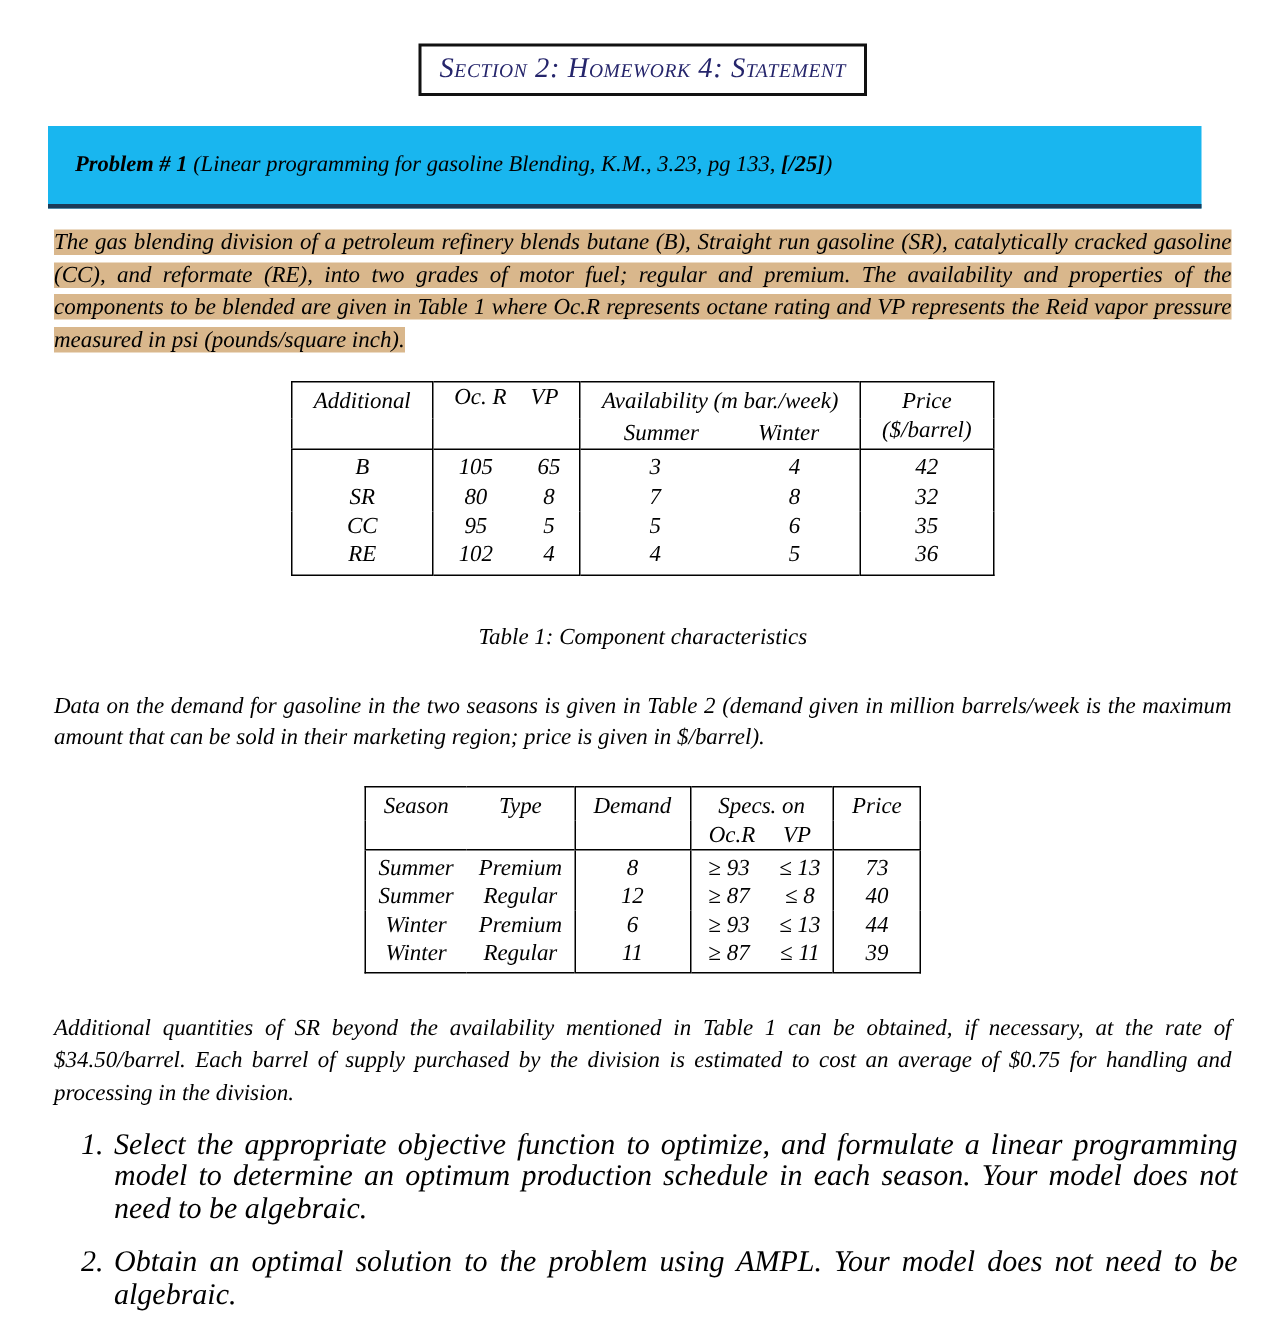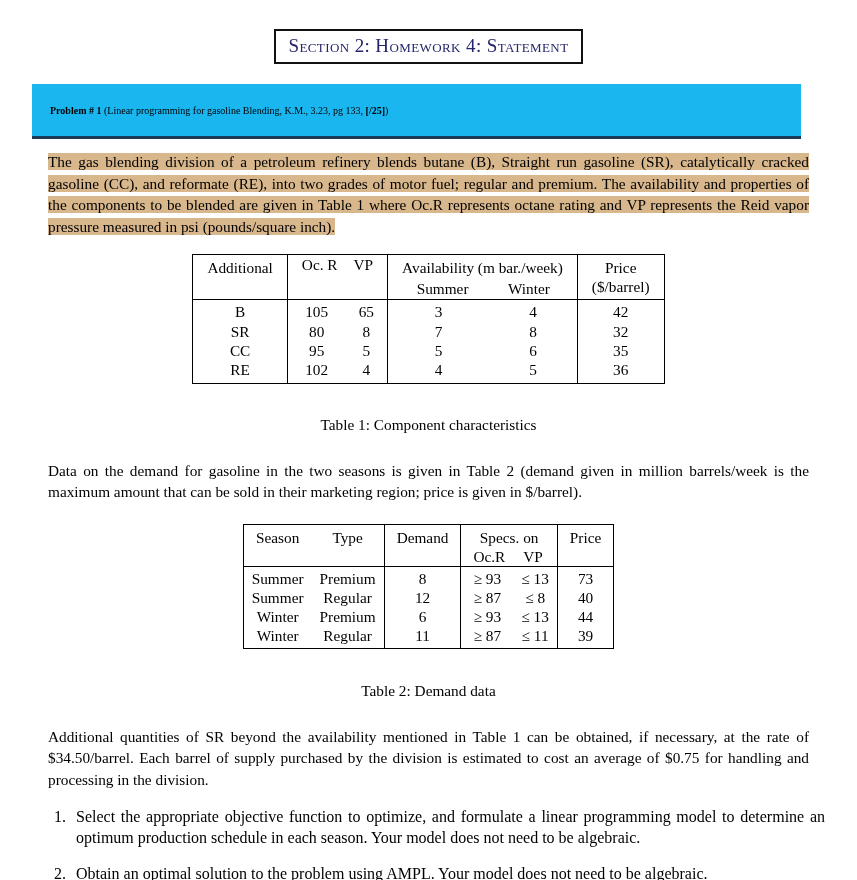--- a/index.html
+++ b/index.html
@@ -15,20 +15,21 @@
     font-size: 15.3px;
     overflow: hidden;
   }
 
   .page {
     position: relative;
     width: 857px;
     height: 880px;
     box-sizing: border-box;
     padding: 0 32px;
+    font-style: italic;
   }
 
   
   .title-wrap {
     display: flex;
     justify-content: center;
     padding-top: 29px;
   }
   .title-box {
     border: 2px solid #111111;
@@ -51,32 +52,32 @@
     margin-right: 24px;
     background: #19b6ef;
     border-bottom: 3px solid #1b3a57;
     height: 55px;
     display: flex;
     align-items: center;
     padding-left: 18px;
     box-sizing: border-box;
   }
   .problem-line {
-    font-size: 10px;
+    font-size: 15px;
     color: #000000;
     white-space: nowrap;
   }
   .problem-line .b { font-weight: bold; }
 
   
   .para {
     font-size: 15.3px;
     line-height: 21.4px;
     text-align: justify;
-    margin: 16px;
+    margin: 4px;
   }
   .highlight-para {
     margin-top: 12px;
     text-align: justify;
     text-align-last: left;
     line-height: 21.5px;
   }
   .highlight-para span.hl {
     background: #d9b78c;
     box-decoration-break: clone;
@@ -118,21 +119,21 @@
     margin: 0;
     padding-left: 0;
     list-style: none;
     counter-reset: q;
   }
   ol.qlist > li {
     counter-increment: q;
     position: relative;
     padding-left: 44px;
     margin-top: 14px;
-    font-size: 16px;
+    font-size: 20px;
     line-height: 21.4px;
     text-align: justify;
     text-align-last: left;
   }
   ol.qlist > li::before {
     content: counter(q) ".";
     position: absolute;
     left: 22px;
     top: 0;
   }
@@ -266,21 +267,20 @@
           <td>Regular</td>
           <td class="vline-l">11</td>
           <td class="vline-l ineq">≥ 87</td>
           <td class="ineq">≤ 11</td>
           <td class="vline-l">39</td>
         </tr>
       </tbody>
     </table>
   </div>
 
-  <div class="caption" style="margin-top:33px;">Table 2: Demand data</div>
 
   <div class="para" style="margin-top:26px;">Additional quantities of SR beyond the availability mentioned in Table 1 can be obtained, if necessary, at the rate of $34.50/barrel. Each barrel of supply purchased by the division is estimated to cost an average of $0.75 for handling and processing in the division.</div>
 
   <ol class="qlist" style="margin-top:12px;">
     <li>Select the appropriate objective function to optimize, and formulate a linear programming model to determine an optimum production schedule in each season. Your model does not need to be algebraic.</li>
     <li>Obtain an optimal solution to the problem using AMPL. Your model does not need to be algebraic.</li>
   </ol>
 
 </div>
 

